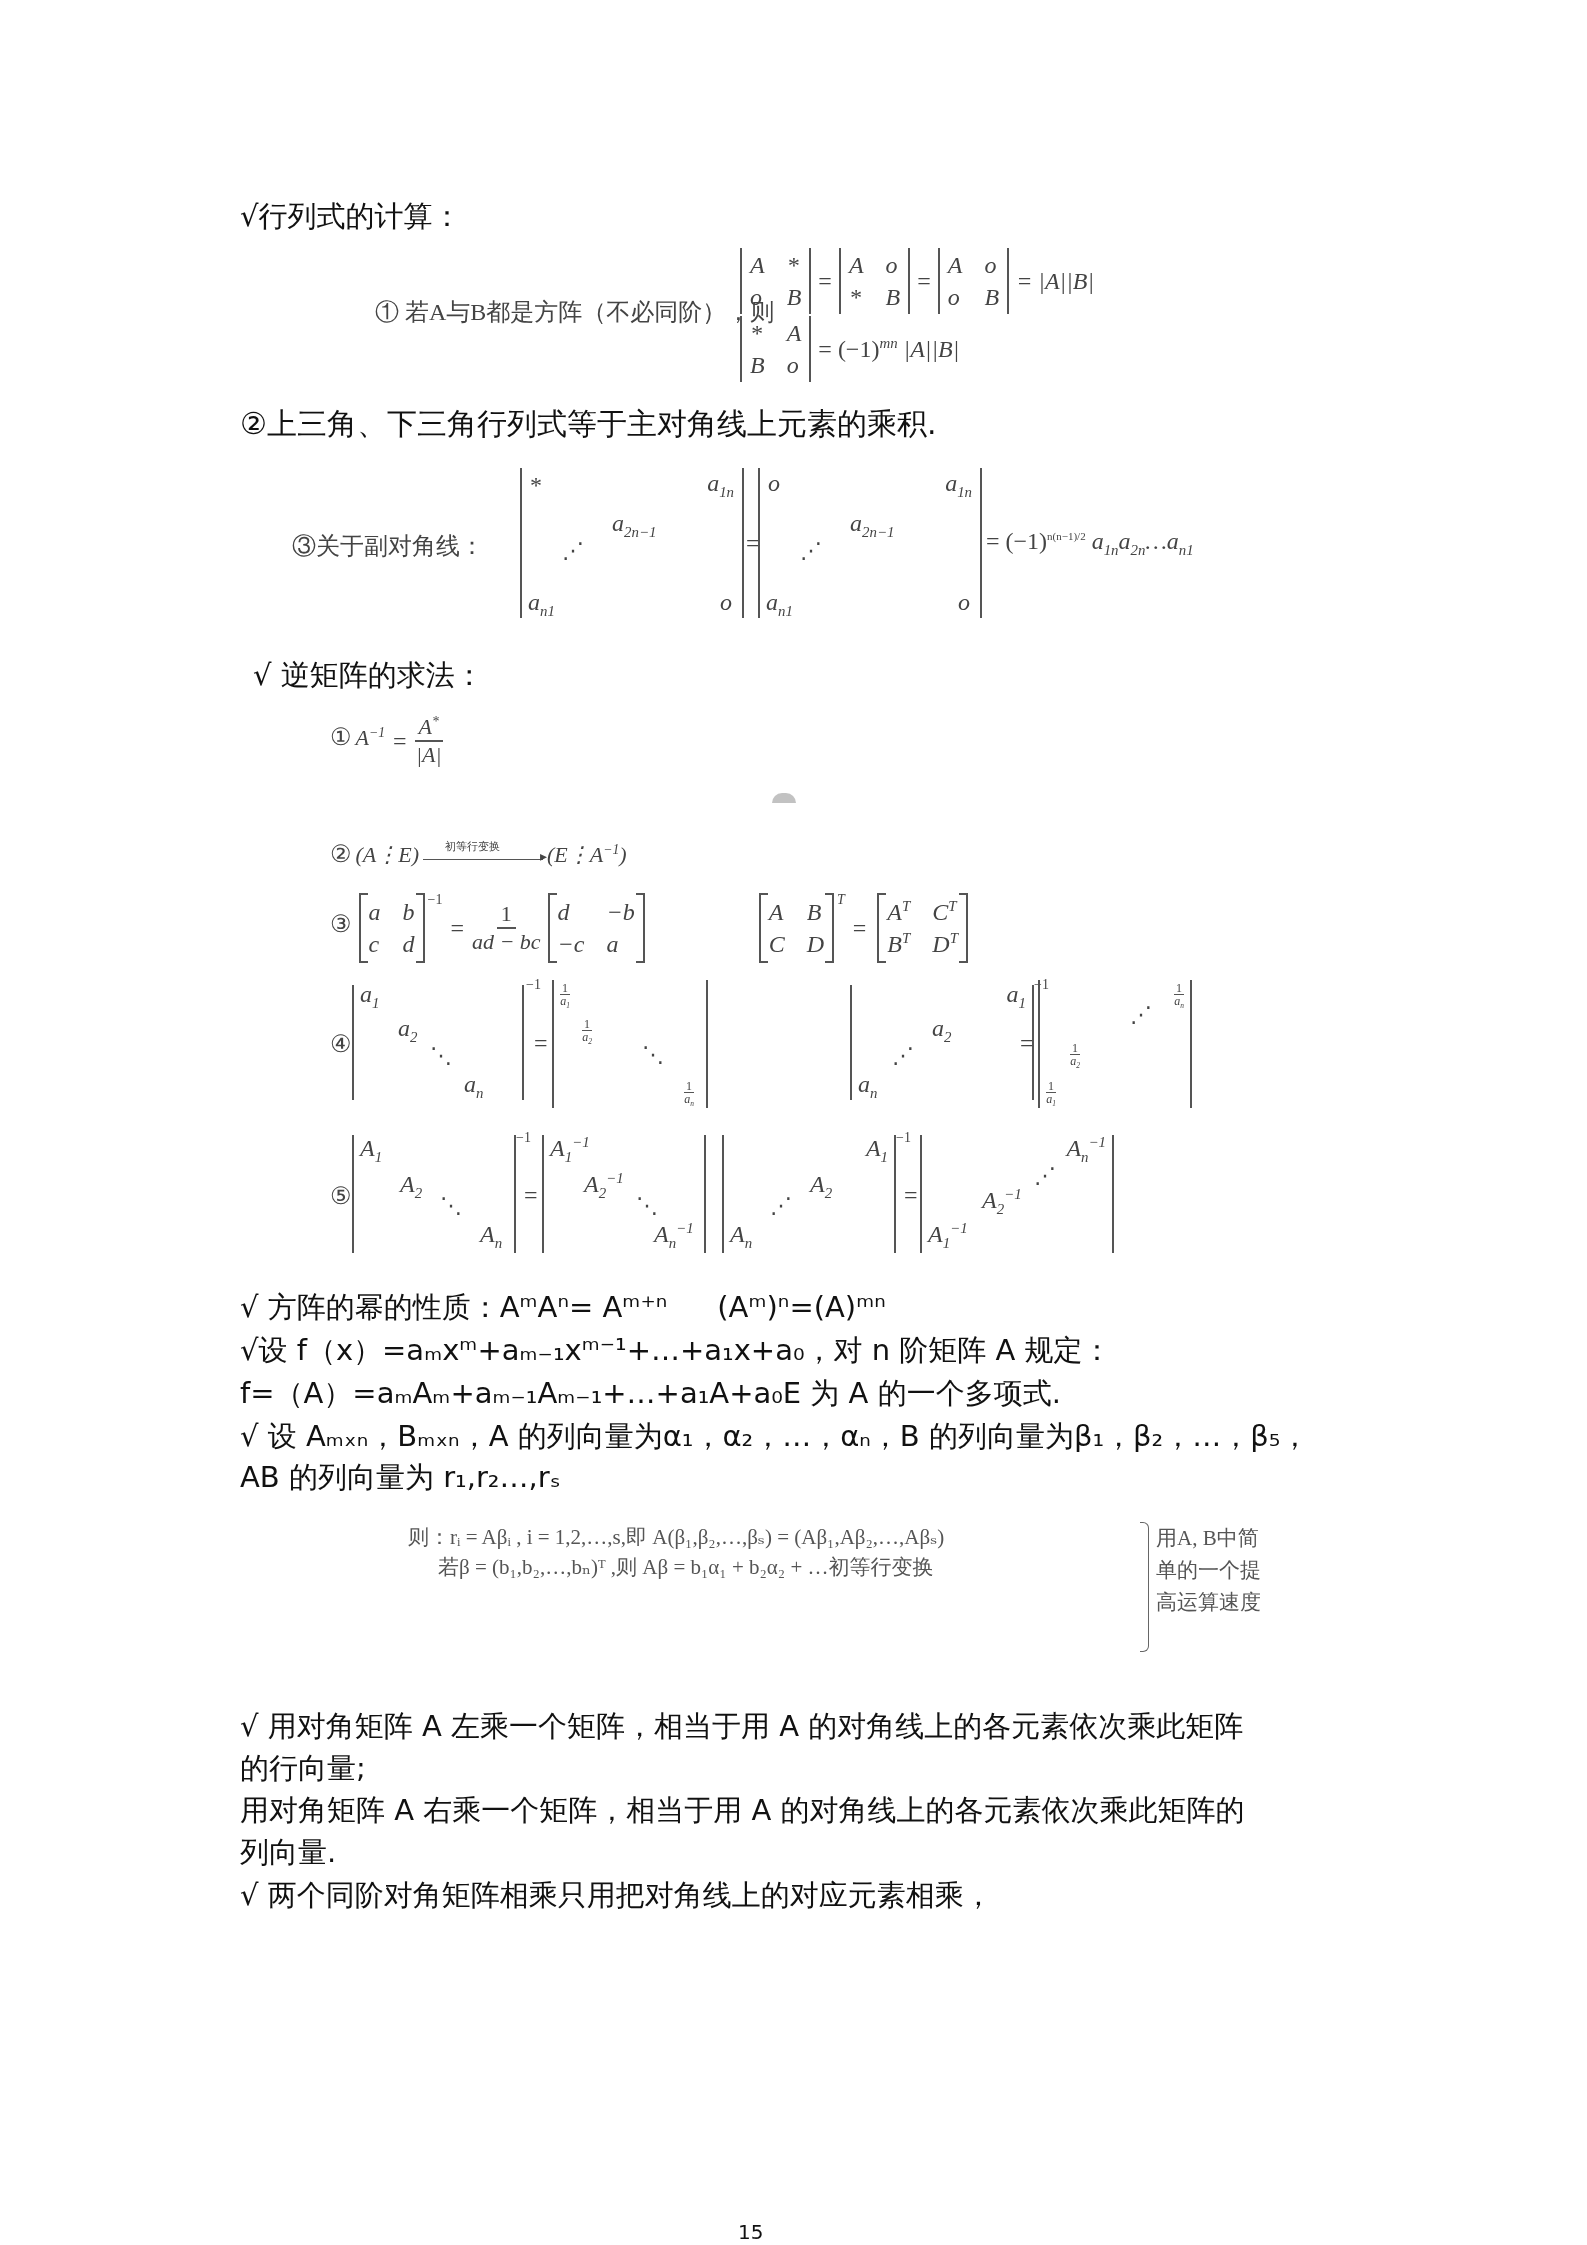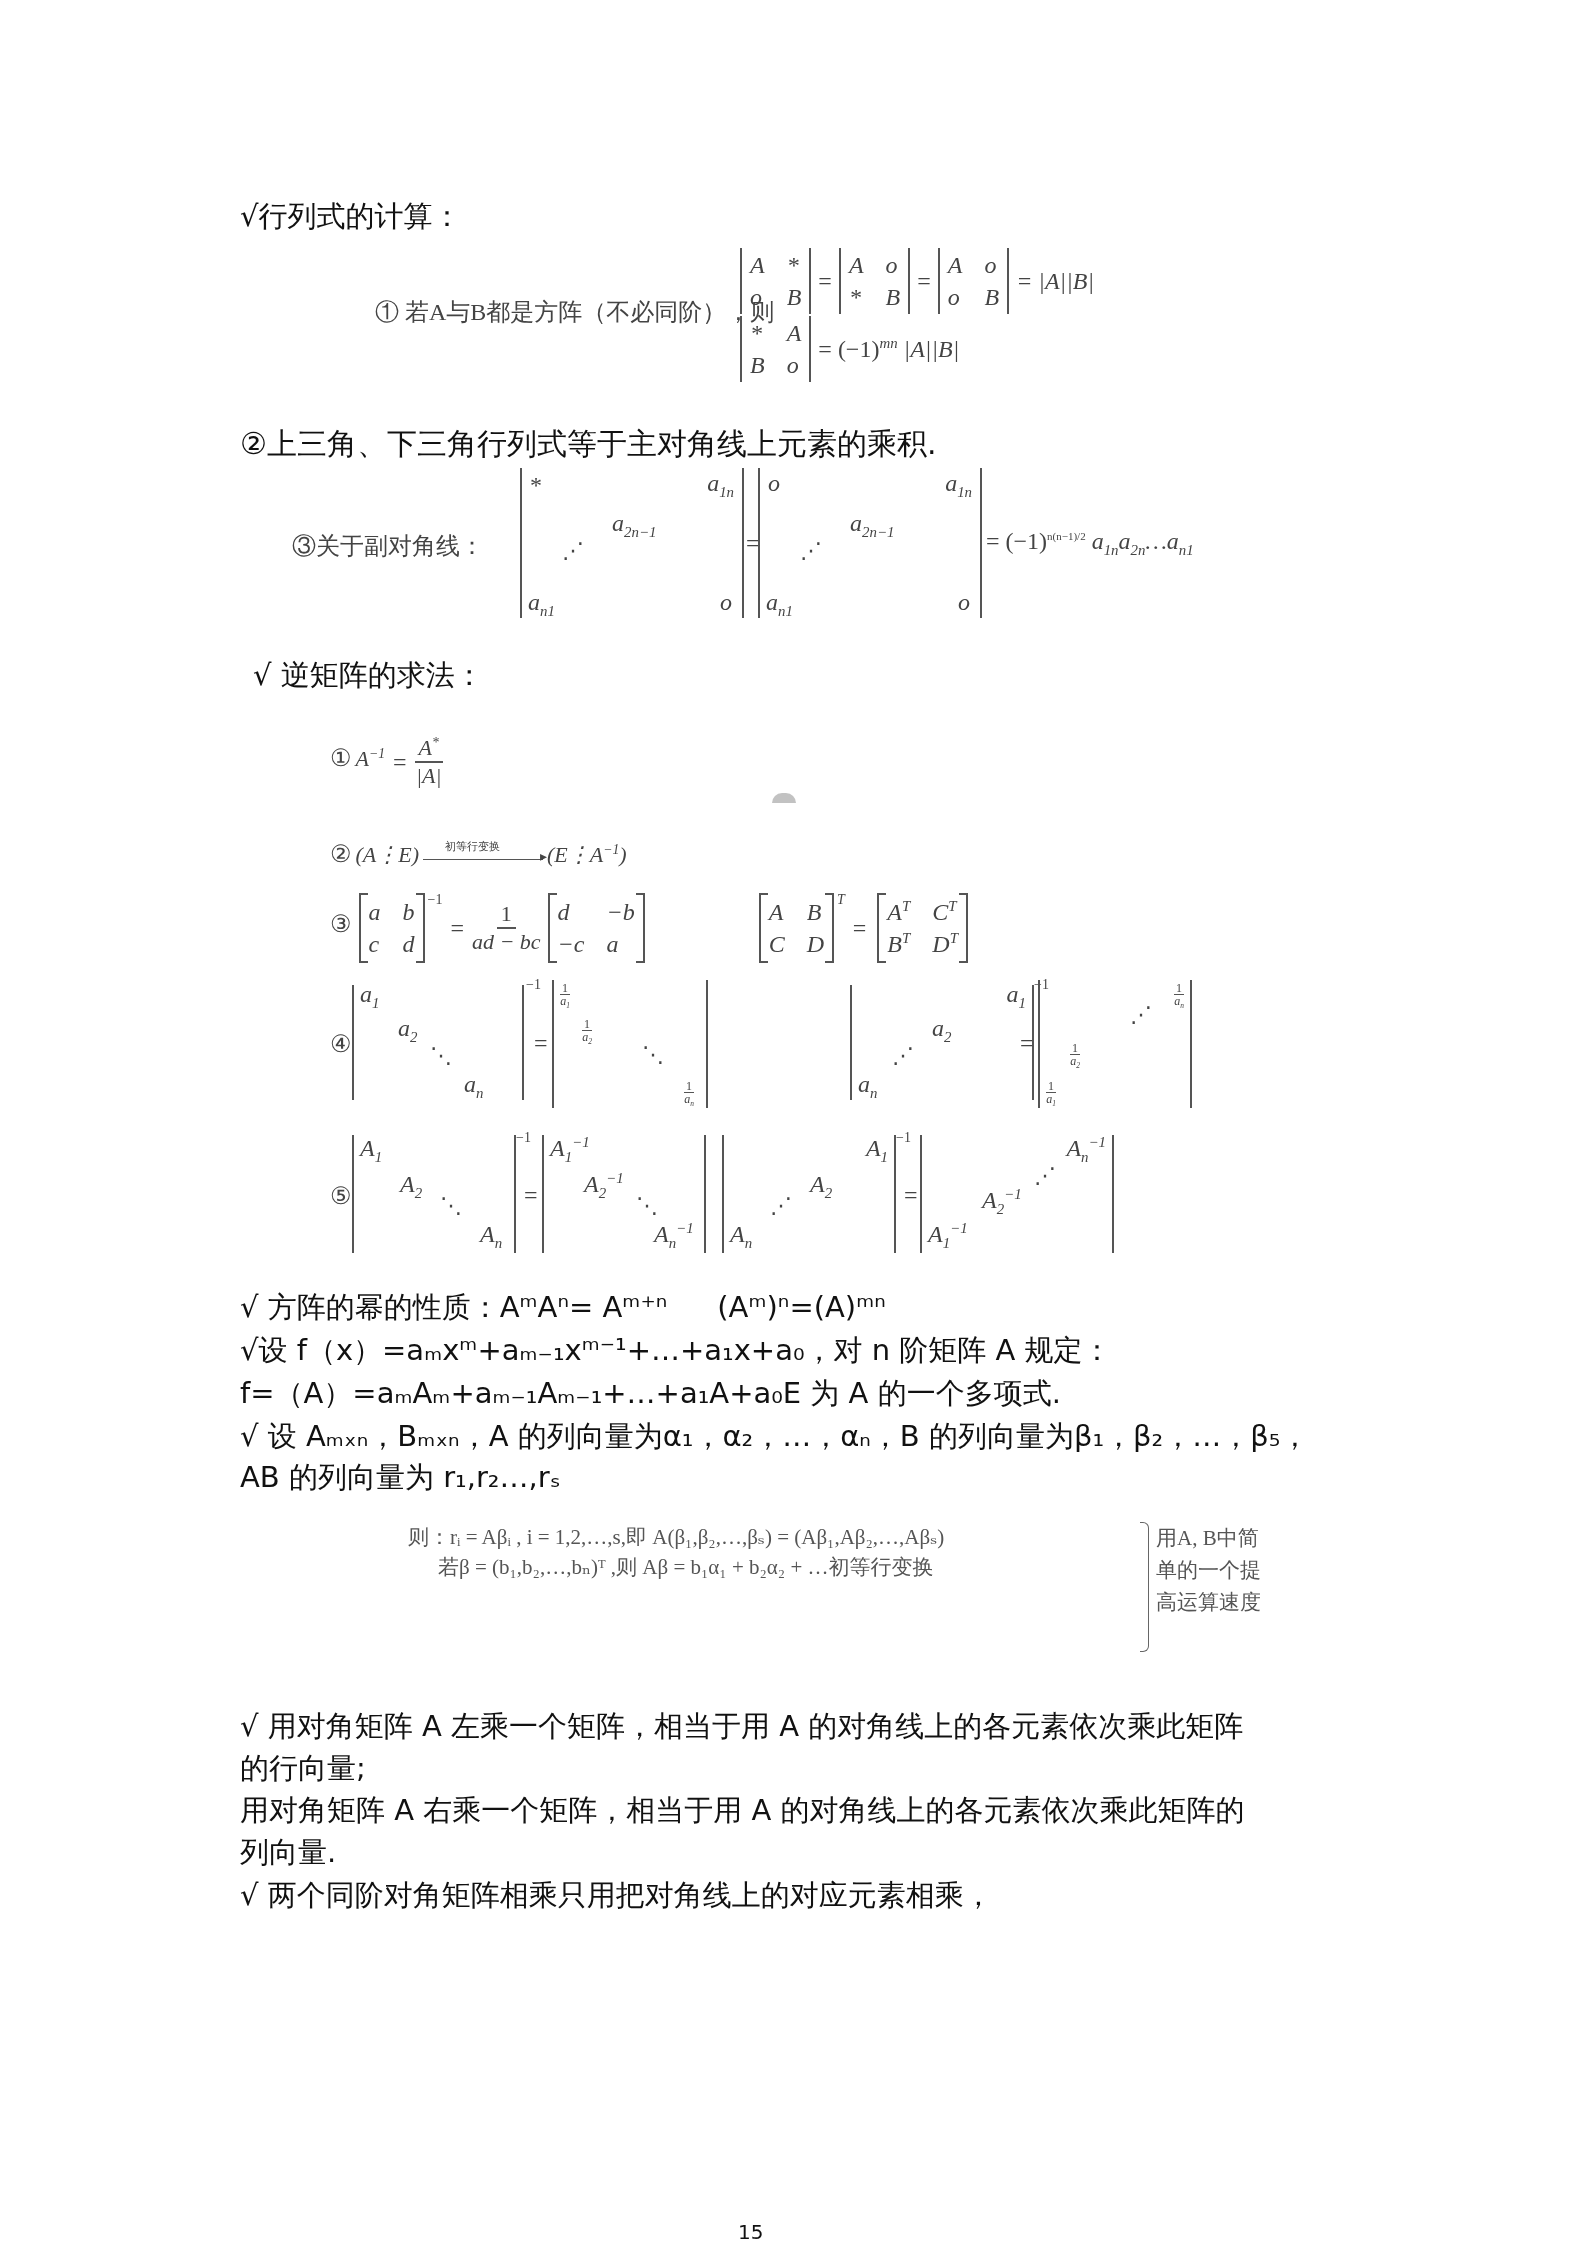--- a/index.html
+++ b/index.html
@@ -54,21 +54,21 @@
   <div style="position:absolute;left:362px;top:68px;white-space:nowrap;">
     <span class="det"><span class="grid2">
           <span>*</span>
           <span>A</span>
           <span>B</span>
           <span>o</span>
         </span></span><span class="eq">= (−1)<sup class="it">mn</sup> <i>|A||B|</i></span>
   </div>
 </div>
 
-<div class="t" style="left:240px;top:404px;font-size:30px;margin-top:20px;">②上三角、下三角行列式等于主对角线上元素的乘积.</div>
+<div class="t" style="left:240px;top:404px;font-size:30px;">②上三角、下三角行列式等于主对角线上元素的乘积.</div>
 
 <div class="img" style="left:292px;top:468px;width:920px;height:160px;">
   <div style="position:absolute;left:0;top:62px;font-size:24px;">③关于副对角线：</div>
   <div style="position:absolute;left:228px;top:0;width:220px;height:150px;border-left:2px solid #555;border-right:2px solid #555;">
     <span class="cell" style="left:8px;top:4px;font-style:normal;">*</span>
     <span class="cell" style="right:8px;top:2px;">a<sub>1n</sub></span>
     <span class="cell" style="left:90px;top:42px;">a<sub>2n−1</sub></span>
     <span class="dots" style="left:40px;top:70px;">⋰</span>
     <span class="cell" style="left:6px;bottom:2px;">a<sub>n1</sub></span>
     <span class="cell" style="right:10px;bottom:2px;">o</span>
@@ -80,21 +80,21 @@
     <span class="cell" style="left:90px;top:42px;">a<sub>2n−1</sub></span>
     <span class="dots" style="left:40px;top:70px;">⋰</span>
     <span class="cell" style="left:6px;bottom:2px;">a<sub>n1</sub></span>
     <span class="cell" style="right:10px;bottom:2px;">o</span>
   </div>
   <span class="eq it" style="position:absolute;left:690px;top:60px;font-style:normal;">= (−1)<sup style="font-size:11px;">n(n−1)/2</sup> <i>a<sub>1n</sub>a<sub>2n</sub>…a<sub>n1</sub></i></span>
 </div>
 
 <div class="t" style="left:253px;top:655px;">√ 逆矩阵的求法：</div>
 
-<div class="img" style="left:330px;top:735px;text-align:right;">
+<div class="img" style="left:330px;top:714px;text-align:right;">
   <span class="cir">①</span>
   <i class="small">A<sup>−1</sup></i> <span class="eq">=</span>
   <span class="frac it">
       <span class="num">A<sup>*</sup></span>
       <span>|A|</span>
     </span>
 </div>
 <div style="position:absolute;left:772px;top:793px;width:24px;height:10px;border-radius:12px 12px 0 0;background:#999;opacity:.6;"></div>
 
 <div class="img" style="left:330px;top:840px;white-space:nowrap;">

